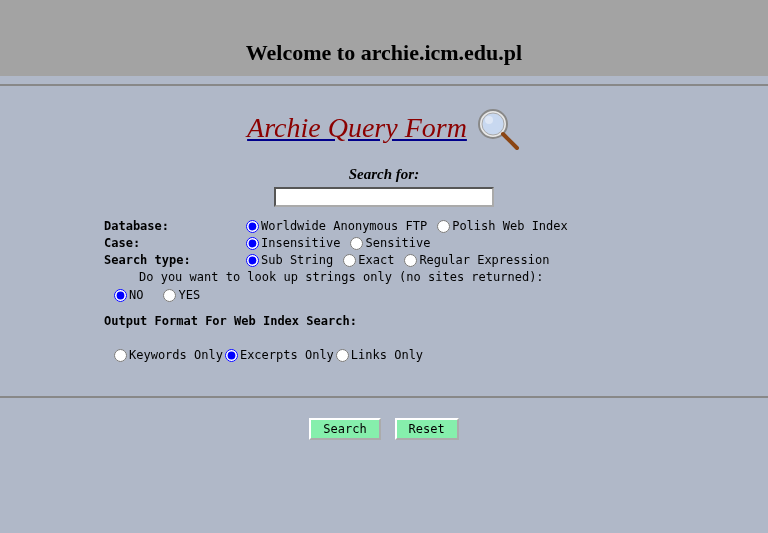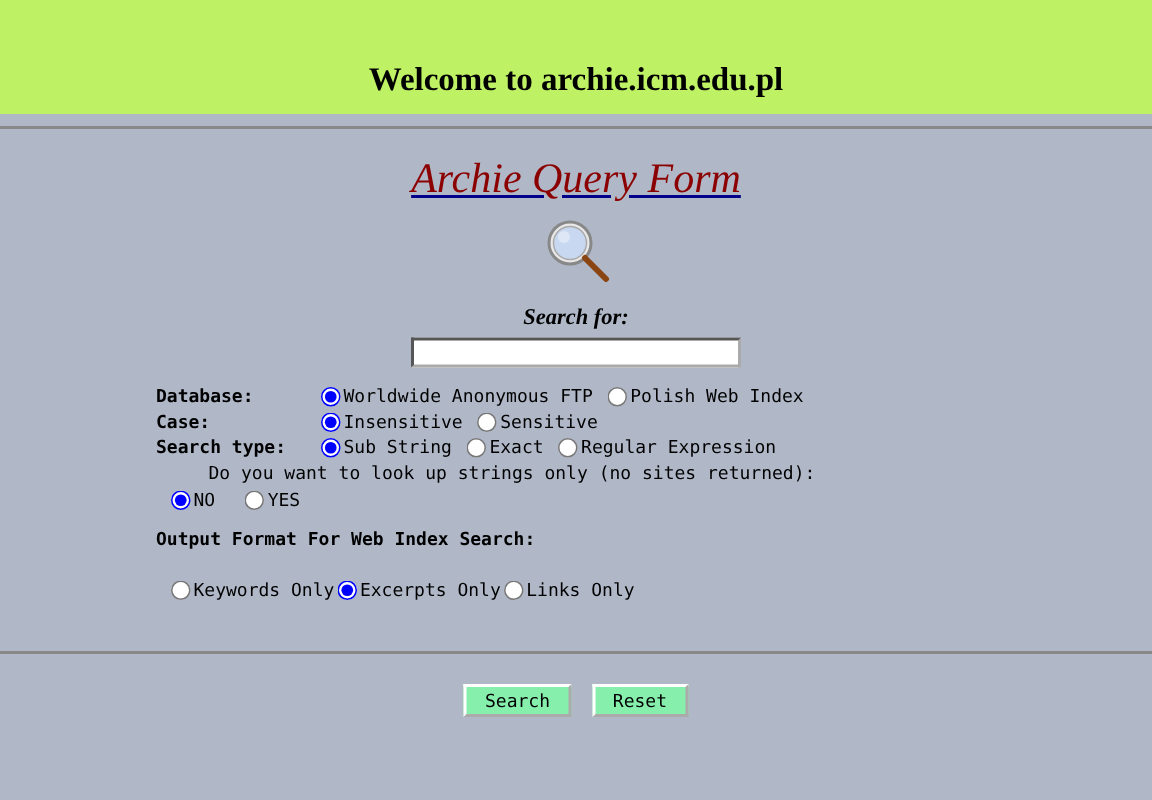--- a/index.html
+++ b/index.html
@@ -6,21 +6,21 @@
 
     body {
       background-color: #b0b8c8;
       font-family: monospace, 'Courier New', Courier;
       font-size: 13px;
       color: #000;
       min-height: 533px;
     }
 
     .top-section {
-      background-color: #bef264;
+      background-color: #a3a3a3;
       text-align: center;
       padding: 40px 0 10px 0;
     }
 
     .welcome-title {
       font-size: 22px;
       font-weight: bold;
       color: #000;
       font-family: serif;
     }
@@ -42,21 +42,20 @@
       padding: 0 20px;
     }
 
     .archie-title-row {
       text-align: center;
       margin-bottom: 14px;
       display: flex;
       align-items: center;
       justify-content: center;
       gap: 6px;
-      flex-direction: column;
     }
 
     .archie-title-text {
       font-size: 28px;
       font-family: serif;
       font-style: italic;
       color: #8b0000;
       text-decoration: underline;
       text-decoration-color: #00008b;
     }
@@ -85,20 +84,21 @@
       font-size: 12px;
       padding: 1px 3px;
     }
 
     .options-row {
       display: flex;
       align-items: center;
       margin-bottom: 3px;
       font-family: monospace;
       font-size: 12px;
+      gap: 32px;
     }
 
     .option-label {
       min-width: 110px;
       font-weight: bold;
       color: #000;
     }
 
     .option-choices {
       display: flex;

